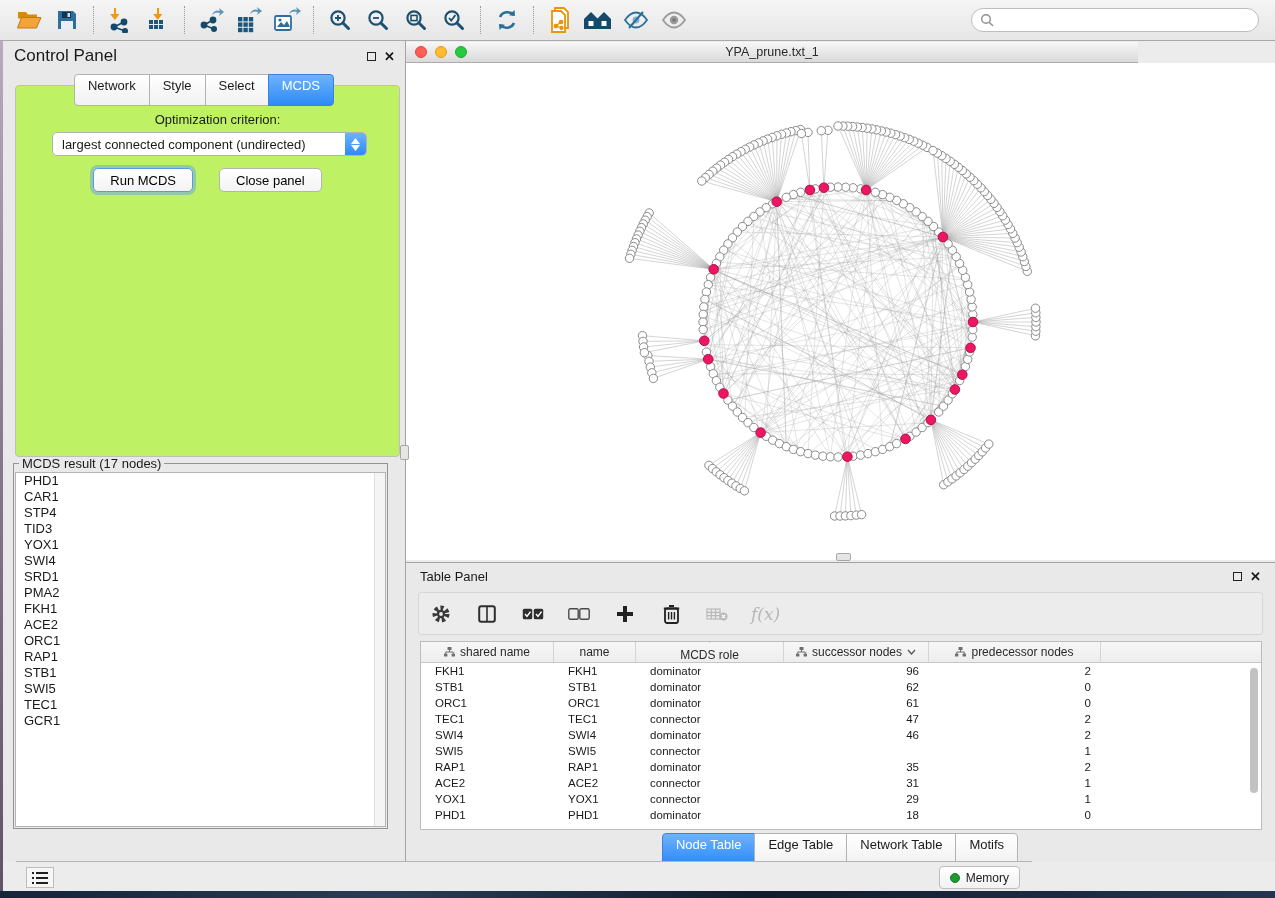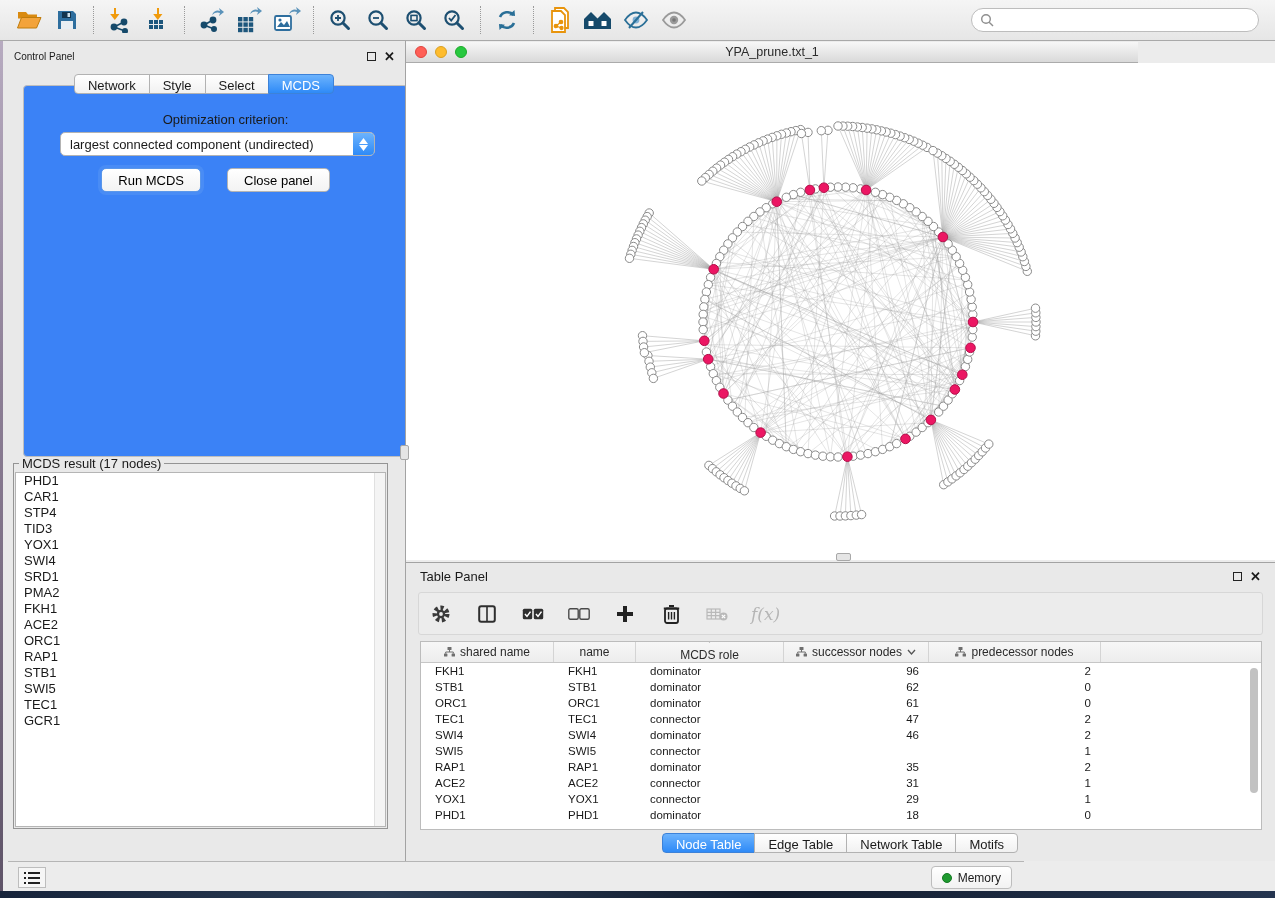--- a/index.html
+++ b/index.html
@@ -19,31 +19,31 @@
 
   
   .left-strip { position:absolute; left:0; top:41px; width:3px; height:850px;
     background:linear-gradient(#b7abc0,#8d7f96 40%,#5f5468); }
   .desktop-strip { position:absolute; left:0; top:891px; width:1275px; height:7px;
     background:linear-gradient(90deg,#16233a,#2a3c55 30%,#121c2e 60%,#253550); }
 
   
   .control-panel { position:absolute; left:3px; top:41px; width:403px; height:820px; background:#e9e9e9; }
   .cp-header { height:30px; display:flex; align-items:center; padding:0 11px; }
-  .cp-title { font-size:10px; }
+  .cp-title { font-size:17px; }
   .panel-icons { margin-left:auto; display:flex; align-items:center; gap:8px; }
   .float-icon { width:9px; height:9px; border:1.5px solid #222; display:inline-block; }
   .close-icon { font-size:13px; font-weight:bold; line-height:9px; }
   .cp-tabs { position:absolute; left:0; top:33px; width:100%; display:flex; justify-content:center; z-index:2; }
-  .seg-tab { padding:3px 13px 0; background:linear-gradient(#ffffff,#f1f1f1); border:1px solid #b2b2b2;
+  .seg-tab { padding:3px 13px 12px; background:linear-gradient(#ffffff,#f1f1f1); border:1px solid #b2b2b2;
     margin-left:-1px; font-size:13px; cursor:default; }
   .seg-tab:first-child { border-radius:4px 0 0 4px; }
   .seg-tab:last-child { border-radius:0 4px 4px 0; }
   .seg-tab.active { background:linear-gradient(#6cb3fd,#2e8af7); color:#fff; border-color:#3d82d8; }
-  .cp-box { position:absolute; left:20px; top:44px; width:385px; height:372px; background:#3b82f6;
+  .cp-box { position:absolute; left:12px; top:44px; width:385px; height:372px; background:#bef264;
     border:1px solid #bebebe; border-radius:4px;padding-left:20px; }
   .opt-label { text-align:center; margin-top:26px; font-size:13px; }
   .dropdown { position:absolute; left:36px; top:46px; width:315px; height:24px; background:#fff;
     border:1px solid #b3b3b3; border-radius:5px; display:flex; align-items:center; }
   .dropdown .dd-text { flex:1; padding-left:9px; font-size:13px; white-space:nowrap; }
   .dd-stepper { width:21px; height:22px; border-radius:0 4px 4px 0; background:linear-gradient(#6cb3fd,#2e8af7);
     display:flex; flex-direction:column; align-items:center; justify-content:center; gap:1px; }
   .dd-stepper svg { display:block; }
   .btn-row { position:absolute; left:0; top:82px; width:100%; display:flex; justify-content:center; gap:26px; }
   .push-btn { background:linear-gradient(#ffffff,#f3f3f3); border:1px solid #b4b4b4; border-radius:5px;
@@ -86,21 +86,21 @@
   .nt-th { display:flex; align-items:center; justify-content:center; gap:5px; font-size:12px; color:#2a2a2a;
     border-right:1px solid #d4d4d4; overflow:hidden; white-space:nowrap; }
   .nt-row { display:flex; height:16px; }
   .nt-td { font-size:11.5px; line-height:16px; white-space:nowrap; overflow:hidden; }
   .nt-td.left { text-align:left; padding-left:14px; }
   .nt-td.right { text-align:right; padding-right:10px; }
   .nt-scroll { position:absolute; right:3px; top:26px; width:8px; height:125px; background:#c2c2c2; border-radius:4px; }
   .tp-tabs { position:absolute; left:0; top:270px; width:100%; display:flex; justify-content:center; }
 
   
-  .status-bar { position:absolute; left:8px; top:861px; width:1016px; height:30px; background:#ececec; border-top:1px solid #b5b5b5; }
+  .status-bar { position:absolute; left:16px; top:861px; width:1016px; height:30px; background:#ececec; border-top:1px solid #b5b5b5; }
   .list-btn { position:absolute; left:10px; top:5px; width:28px; height:21px; background:#f6f6f6;
     border:1px solid #bdbdbd; display:flex; align-items:center; justify-content:center; }
   .memory-btn { position:absolute; right:12px; top:4px; height:23px; background:linear-gradient(#fff,#f2f2f2);
     border:1px solid #bdbdbd; border-radius:4px; display:flex; align-items:center; gap:6px; padding:0 10px; font-size:12px; }
   .mem-dot { width:10px; height:10px; border-radius:50%; background:#1f9a30; border:1px solid #157a23; }
 </style>
 </head>
 <body>
 
 <div class="toolbar">

